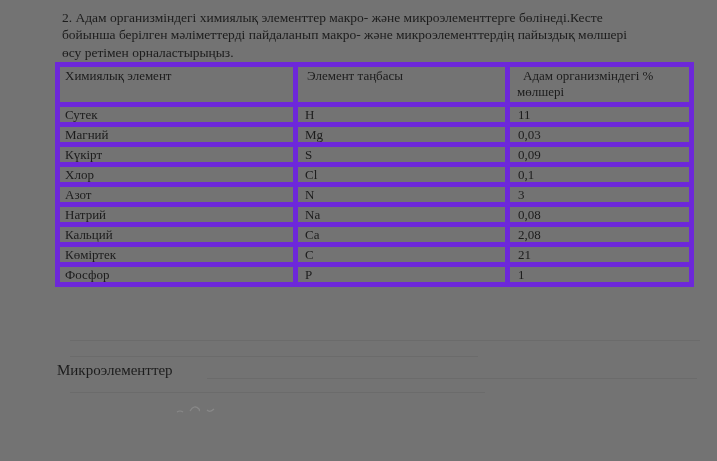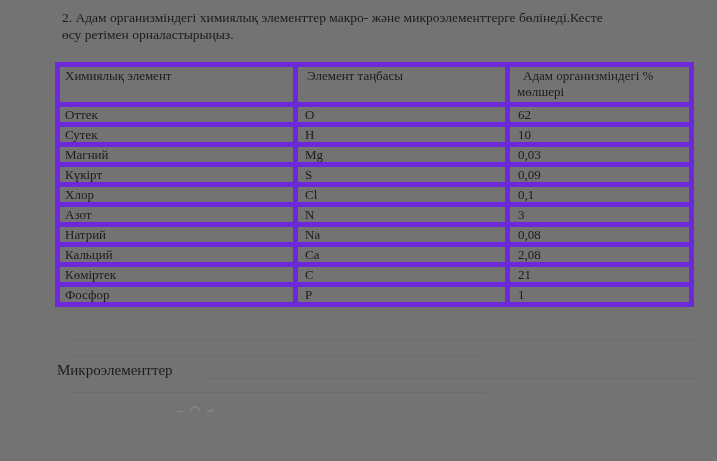--- a/index.html
+++ b/index.html
@@ -83,46 +83,42 @@
     opacity: 0.55;
   }
 </style>
 </head>
 <body>
 
 <div class="page">
 
   <div class="question">
     <div>2. Адам организміндегі химиялық элементтер макро- және микроэлементтерге бөлінеді.Кесте</div>
+    <div>бойынша берілген мәліметтерді  пайдаланып макро- және микроэлементтердің пайыздық мөлшері</div>
     <div>өсу ретімен орналастырыңыз.</div>
   </div>
 
   <table class="elements">
     <colgroup>
       <col style="width:238px">
       <col style="width:212px">
       <col style="width:184px">
     </colgroup>
     <thead>
       <tr>
         <th class="c1">Химиялық элемент</th>
         <th class="c2">Элемент таңбасы</th>
         <th class="c3">Адам организміндегі % мөлшері</th>
       </tr>
     </thead>
     <tbody>
         <tr>
-          <td>Оттек</td>
-          <td>O</td>
-          <td>62</td>
-        </tr>
-        <tr>
           <td>Сутек</td>
           <td>H</td>
-          <td>10</td>
+          <td>11</td>
         </tr>
         <tr>
           <td>Магний</td>
           <td>Mg</td>
           <td>0,03</td>
         </tr>
         <tr>
           <td>Күкірт</td>
           <td>S</td>
           <td>0,09</td>

